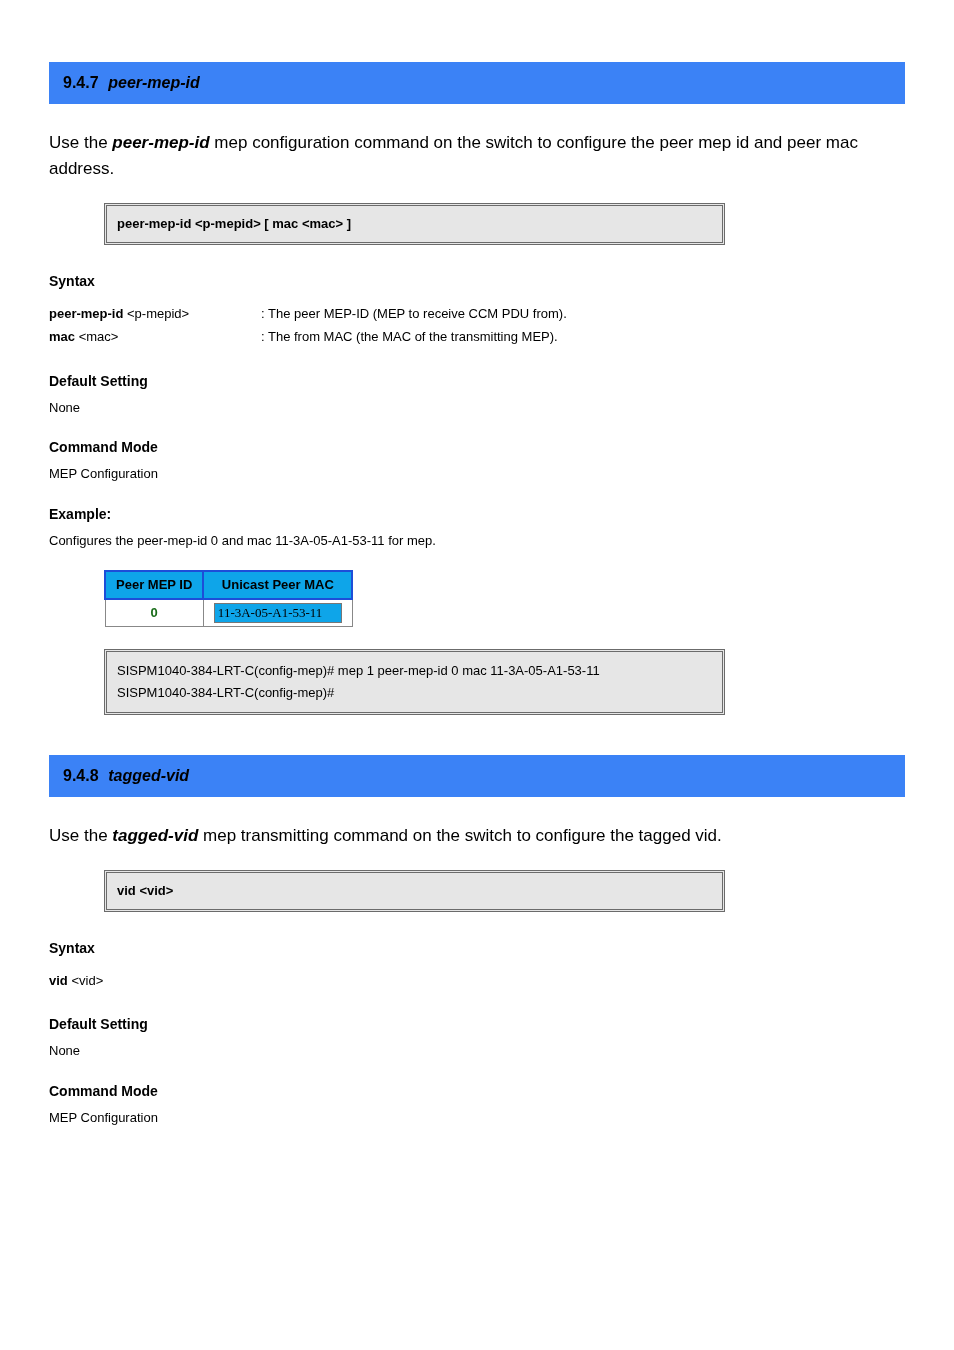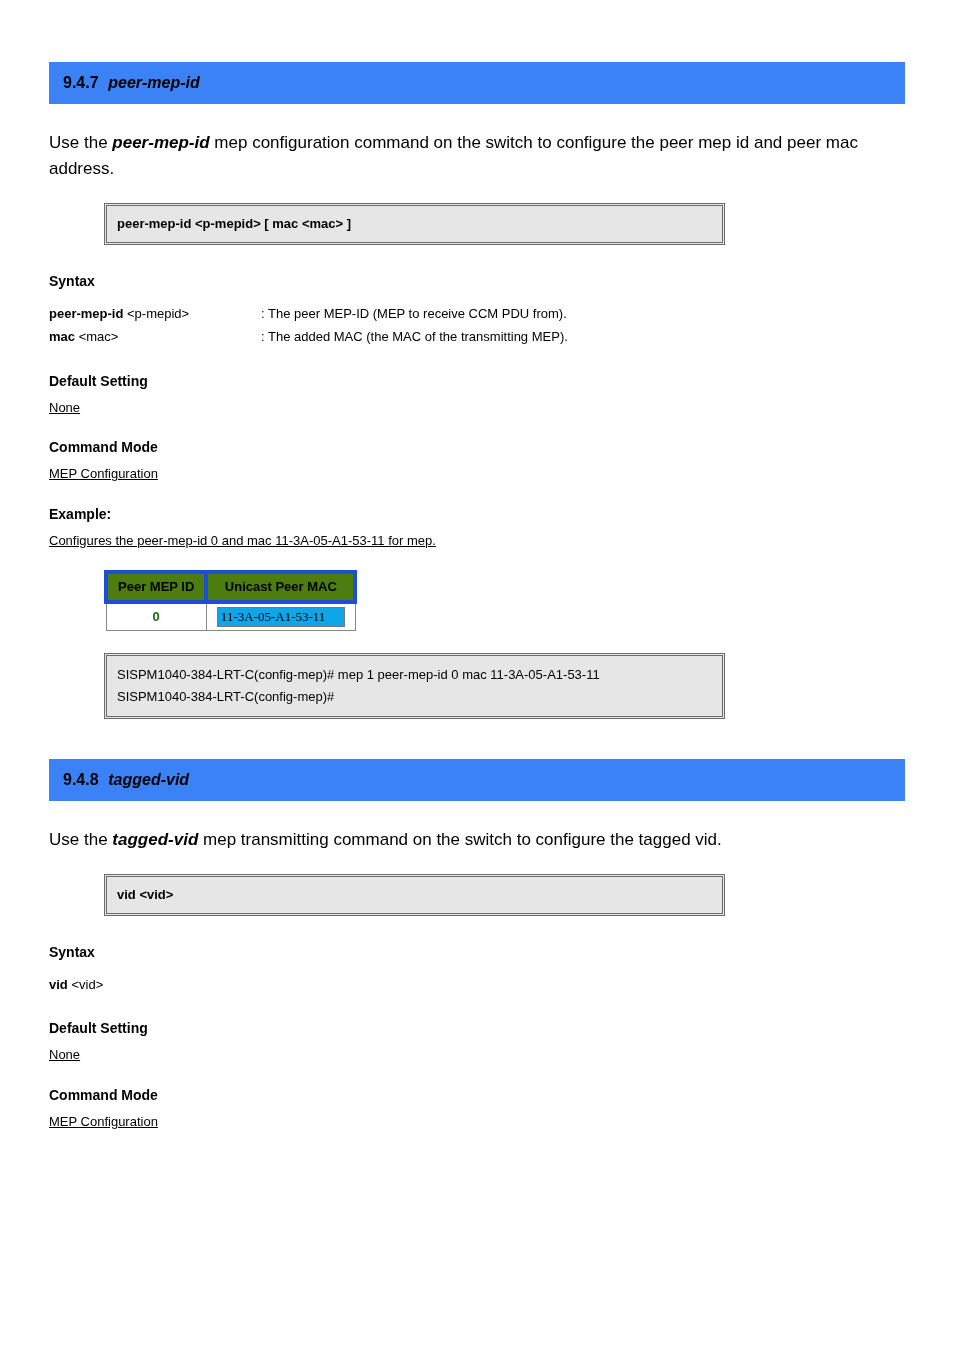--- a/index.html
+++ b/index.html
@@ -61,32 +61,32 @@
     width: 178px;
     flex-shrink: 0;
   }
   .desc-left b { font-weight: bold; }
   .desc-right { flex: 1; }
   .subhead {
     font-weight: bold;
     font-size: 14px;
     margin: 20px 0 6px 0;
   }
-  .subpara { margin: 0 0 20px 0; text-decoration: underline; }
+  .subpara { margin: 0 0 20px 0; }
   .table-wrap { margin: 6px 0 22px 55px; }
   table.peer {
     border-collapse: collapse;
     border: 1.5px solid #888;
     background: #fff;
   }
   table.peer th {
-    background: #4d7c0f;
-    font-weight: bold;
-    font-size: 13px;
-    border: 4px solid #1d4ed8;
+    background: #0ea5e9;
+    font-weight: bold;
+    font-size: 13px;
+    border: 2px solid #1d4ed8;
     padding: 3px 10px;
     color: #000;
   }
   table.peer td {
     border: 1px solid #888;
     padding: 3px 10px;
     text-align: center;
     font-size: 13px;
   }
   .peer-id {
@@ -128,21 +128,21 @@
       <b><span>peer-mep-id</span></b>
       <span>&lt;p-mepid&gt;</span>
     </div>
     <div class="desc-right">: The peer MEP-ID (MEP to receive CCM PDU from).</div>
   </div>
   <div class="desc-row">
     <div class="desc-left">
       <b><span>mac</span></b>
       <span>&lt;mac&gt;</span>
     </div>
-    <div class="desc-right">: The added MAC (the MAC of the transmitting MEP).</div>
+    <div class="desc-right">: The from MAC (the MAC of the transmitting MEP).</div>
   </div>
 </div>
 
 <div class="subhead">Default Setting</div>
 <div class="subpara">None</div>
 
 <div class="subhead">Command Mode</div>
 <div class="subpara">MEP Configuration</div>
 
 <div class="subhead">Example:</div>

